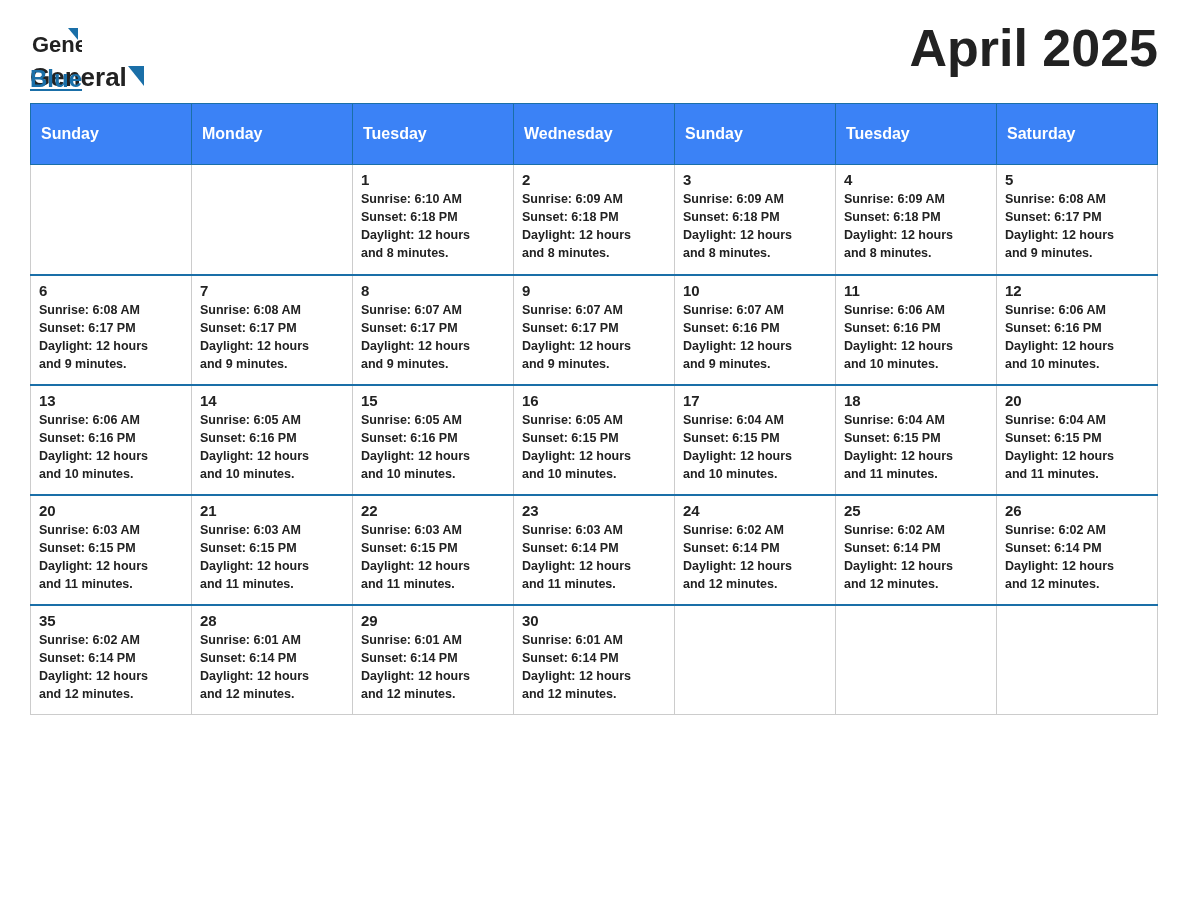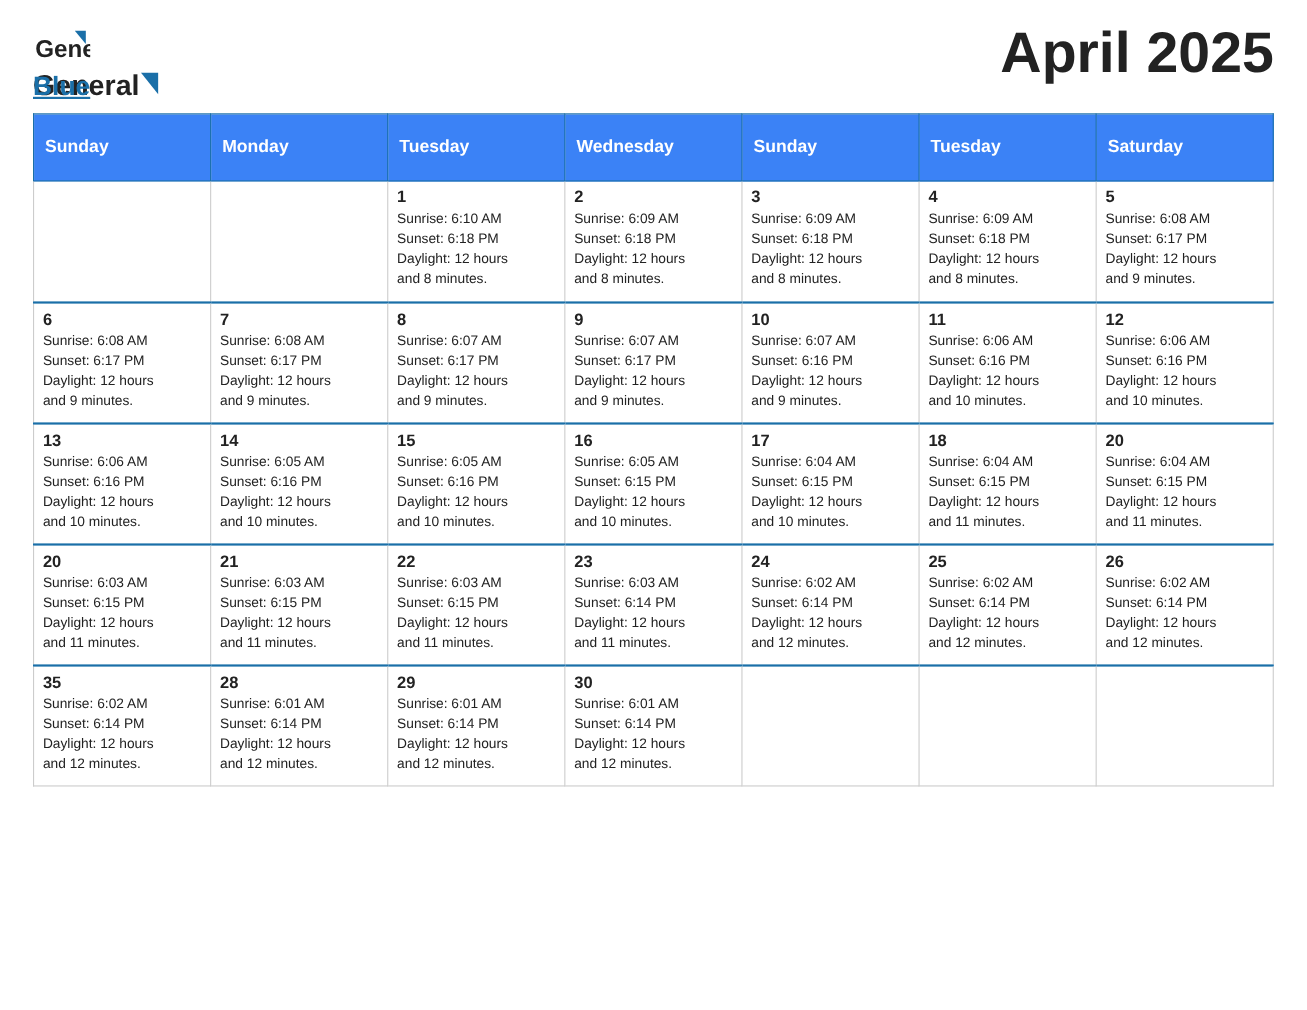--- a/index.html
+++ b/index.html
@@ -62,20 +62,21 @@
       font-size: 15px;
       font-weight: bold;
       color: #222;
       display: block;
       margin-bottom: 2px;
     }
     tbody tr td .day-info {
       color: #222;
       font-size: 12.5px;
       line-height: 1.45;
+      font-weight: bold;
     }
     tbody tr:not(:last-child) td {
       border-bottom: 2px solid #1a6fa8;
     }
     tbody tr td.empty {
       background: #fff;
     }
     .logo-wrapper {
       display: flex;
       align-items: center;

